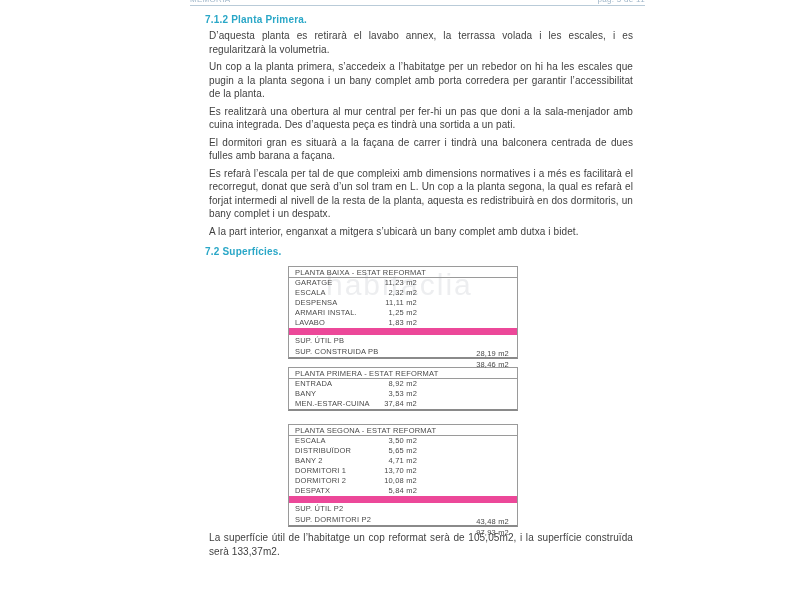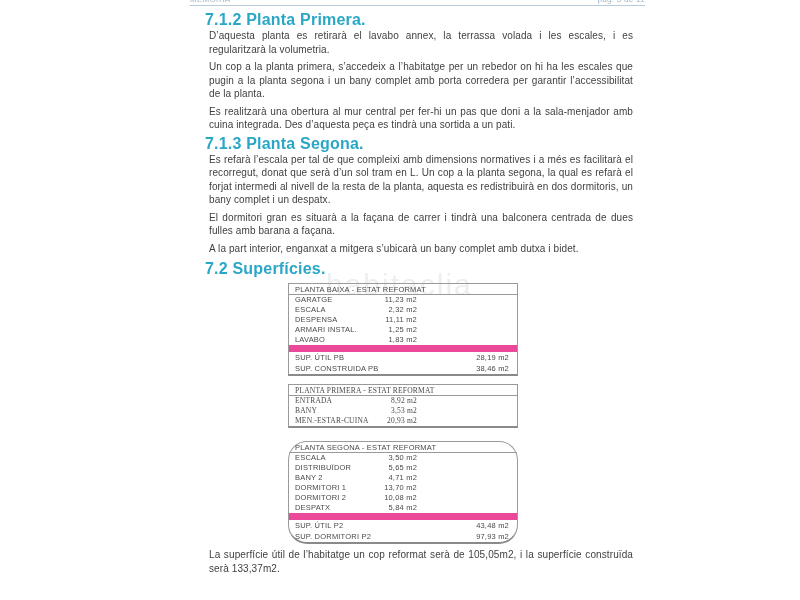--- a/index.html
+++ b/index.html
@@ -14,21 +14,21 @@
   .pg-header{
     position:absolute;left:190px;top:-5px;width:455px;
     display:flex;justify-content:space-between;align-items:flex-end;
     font-size:8px;color:#9fb6c9;letter-spacing:.3px;
     border-bottom:1px solid #b9cbd8;padding-bottom:1px;
   }
 
   
   .col{position:absolute;left:205px;top:0;width:432px;color:#3f3f3f;}
   .h-teal{
-    color:#2aa7c7;font-weight:bold;font-size:16px;line-height:11px;
+    color:#2aa7c7;font-weight:bold;font-size:10px;line-height:11px;
     margin:0;letter-spacing:.2px;
   }
   .h712{margin-top:14px;}
   .h713{margin-top:6px;}
   .h72{margin-top:8px;}
   p.body{
     margin:4px;font-size:10px;line-height:13.5px;text-align:justify;
     letter-spacing:.1px;color:#3f3f3f;
   }
   p.first{margin-top:4px;}
@@ -41,28 +41,28 @@
   }
 
   
   .stable{
     width:228px;margin-left:83px;
     border:1px solid #9a9a9a;border-bottom:2px solid #8a8a8a;
     font-size:7.5px;color:#4a4a4a;background:transparent;
     letter-spacing:.2px;
   }
   .t1{margin-top:9px;}
-  .t2{margin-top:8px;font-family:Liberation Serif, serif;}
-  .t3{margin-top:13px;border-radius:19px;}
+  .t2{margin-top:8px;}
+  .t3{margin-top:13px;}
   .stable .trow{position:relative;height:10px;line-height:10px;padding-left:6px;box-sizing:border-box;}
   .stable .title{height:11px;line-height:11px;border-bottom:1px solid #9a9a9a;}
   .stable .val{position:absolute;right:100px;top:0;}
   .stable .totals{border-top:7px solid #ec4899;}
   .stable .trow.total{height:11px;line-height:11px;}
-  .stable .tval{position:absolute;right:8px;top:0;text-align:right;}
+  .stable .tval{position:absolute;right:8px;top:13px;text-align:right;}
 
   .closing{margin-top:8px;}
 </style>
 </head>
 <body>
 
 <div class="page">
 
   <div class="pg-header">
     <span>MEMORIA</span>
@@ -71,23 +71,22 @@
 
   <div class="watermark">habitaclia</div>
 
   <div class="col">
 
     <h3 class="h-teal h712">7.1.2 Planta Primera.</h3>
     <p class="body first">D’aquesta planta es retirarà el lavabo annex, la terrassa volada i les escales, i es regularitzarà la volumetria.</p>
     <p class="body">Un cop a la planta primera, s’accedeix a l’habitatge per un rebedor on hi ha les escales que pugin a la planta segona i un bany complet amb porta corredera per garantir l’accessibilitat de la planta.</p>
     <p class="body">Es realitzarà una obertura al mur central per fer-hi un pas que doni a la sala-menjador amb cuina integrada. Des d’aquesta peça es tindrà una sortida a un pati.</p>
 
-    <h3 class="h-teal h713">7.1.3 Planta Segona.</h3>
+    <p class="body">El dormitori gran es situarà a la façana de carrer i tindrà una balconera centrada de dues fulles amb barana a façana.</p>
     <p class="body first">Es refarà l’escala per tal de que compleixi amb dimensions normatives i a més es facilitarà el recorregut, donat que serà d’un sol tram en L. Un cop a la planta segona, la qual es refarà el forjat intermedi al nivell de la resta de la planta, aquesta es redistribuirà en dos dormitoris, un bany complet i un despatx.</p>
-    <p class="body">El dormitori gran es situarà a la façana de carrer i tindrà una balconera centrada de dues fulles amb barana a façana.</p>
     <p class="body">A la part interior, enganxat a mitgera s’ubicarà un bany complet amb dutxa i bidet.</p>
 
     <h3 class="h-teal h72">7.2 Superfícies.</h3>
 
     <div class="stable t1">
       <div class="trow title">PLANTA BAIXA - ESTAT REFORMAT</div>
       <div class="trow">
         <span>GARATGE</span>
         <span class="val">11,23 m2</span>
       </div>
@@ -124,21 +123,21 @@
       <div class="trow">
         <span>ENTRADA</span>
         <span class="val">8,92 m2</span>
       </div>
       <div class="trow">
         <span>BANY</span>
         <span class="val">3,53 m2</span>
       </div>
       <div class="trow">
         <span>MEN.-ESTAR-CUINA</span>
-        <span class="val">20,93 m2</span>
+        <span class="val">37,84 m2</span>
       </div>
     </div>
 
     <div class="stable t3">
       <div class="trow title">PLANTA SEGONA - ESTAT REFORMAT</div>
       <div class="trow">
         <span>ESCALA</span>
         <span class="val">3,50 m2</span>
       </div>
       <div class="trow">

